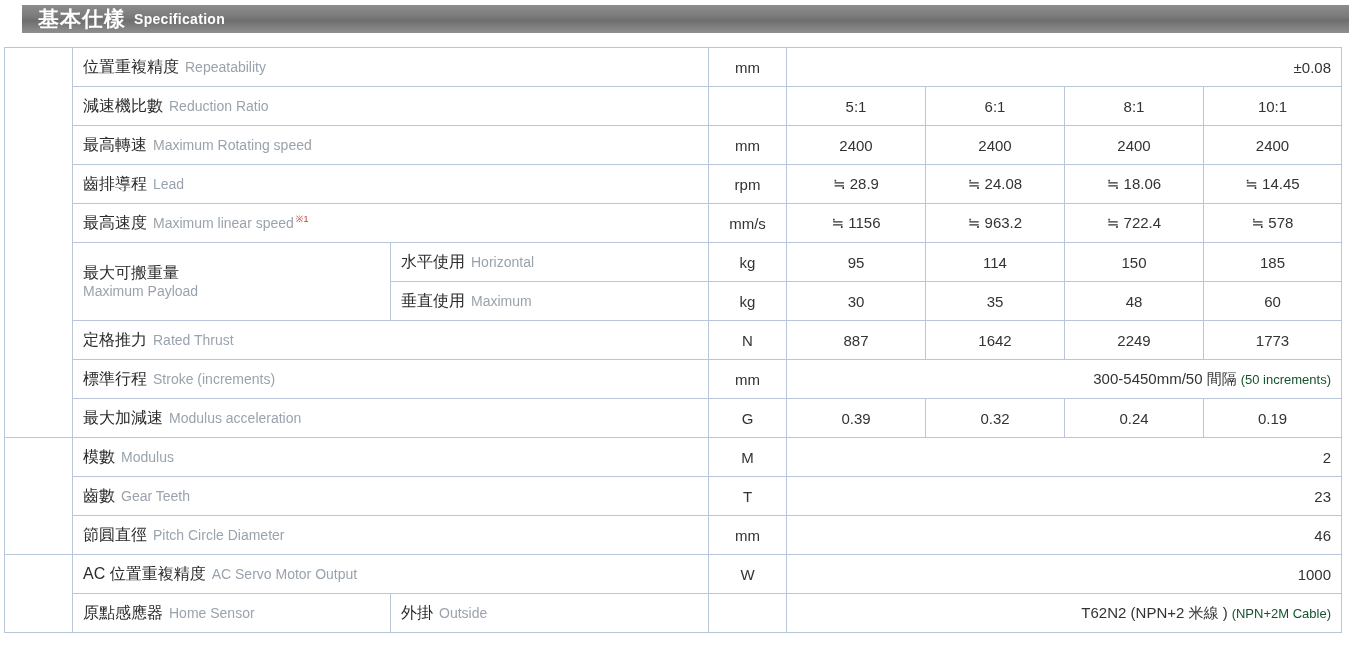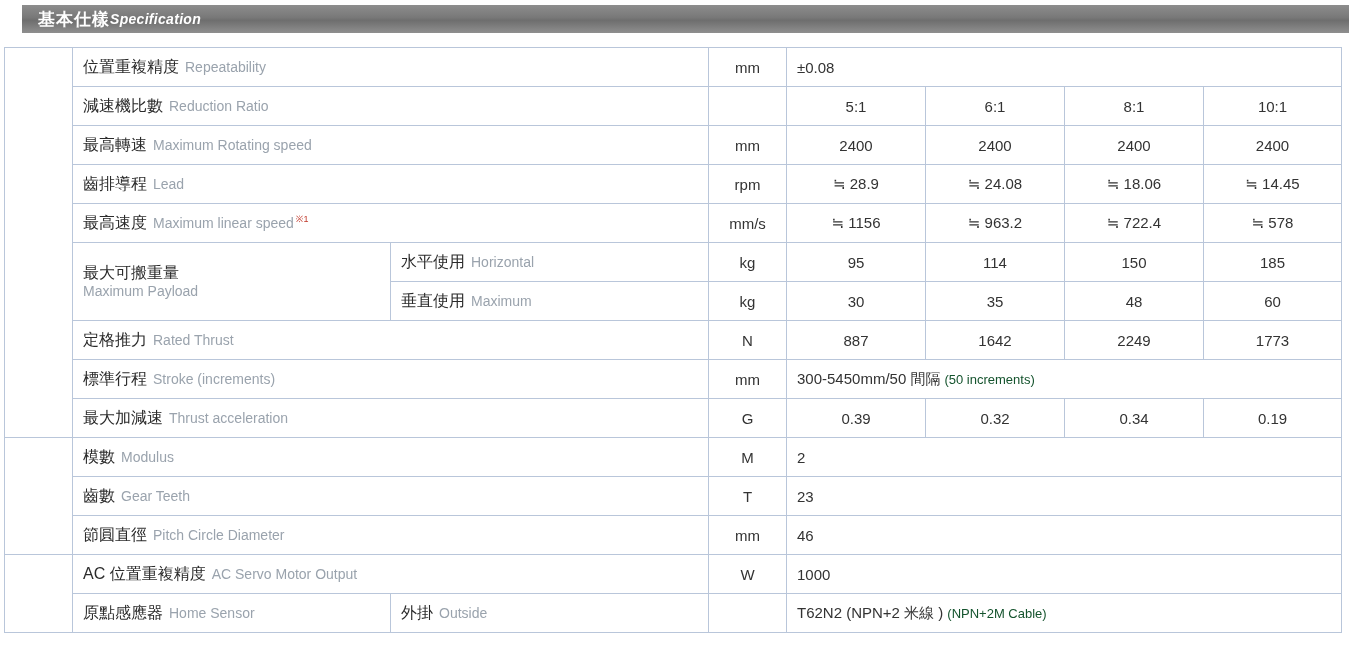--- a/index.html
+++ b/index.html
@@ -30,29 +30,28 @@
   }
   .header-band {
     flex: 1;
     background: linear-gradient(to bottom, #8d8d8d 0%, #787878 45%, #6e6e6e 55%, #8f8f8f 100%);
     display: flex;
     align-items: center;
     padding-left: 16px;
     color: #ffffff;
   }
   .header-cn {
-    font-size: 17px;
+    font-size: 21px;
     font-weight: bold;
     letter-spacing: 1px;
   }
   .header-en {
     font-size: 14px;
     font-weight: bold;
-    font-style: italic;
-    margin-left: 0;
+    margin-left: 8px;
     letter-spacing: 0.3px;
   }
 
   
   .spec-wrap {
     position: absolute;
     left: 4px;
     top: 47px;
     width: 1340px;
   }
@@ -123,21 +122,21 @@
     font-size: 15px;
     color: #333;
   }
   td.val {
     text-align: center;
     width: 139px;
     font-size: 15px;
     color: #333;
   }
   td.val-wide {
-    text-align: left;
+    text-align: right;
     font-size: 15px;
     color: #333;
   }
   .note {
     color: #14532d;
     font-size: 13px;
     margin-left: 4px;
   }
   td.sub {
     text-align: left;
@@ -269,26 +268,26 @@
             <span class="cn">標準行程</span><span class="en">Stroke (increments)</span>
           </td>
           <td class="unit">mm</td>
           <td class="val-wide" colspan="4">
             <span>300-5450mm/50 間隔</span><span class="note">(50 increments)</span>
           </td>
         </tr>
 
         <tr>
           <td class="item" colspan="2">
-            <span class="cn">最大加減速</span><span class="en">Thrust acceleration</span>
+            <span class="cn">最大加減速</span><span class="en">Modulus acceleration</span>
           </td>
           <td class="unit">G</td>
           <td class="val">0.39</td>
           <td class="val">0.32</td>
-          <td class="val">0.34</td>
+          <td class="val">0.24</td>
           <td class="val">0.19</td>
         </tr>
 
         <tr>
           <td class="sideband" rowspan="3">
             <span class="sideband-text">齒輪</span>
           </td>
           <td class="item" colspan="2">
             <span class="cn">模數</span><span class="en">Modulus</span>
           </td>

